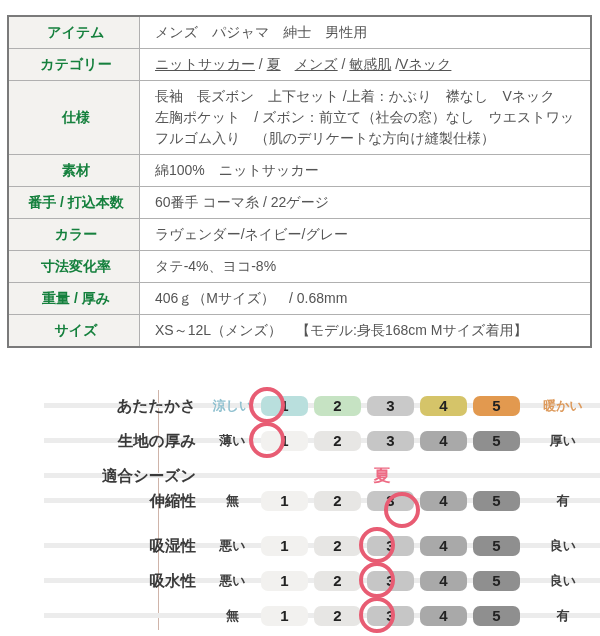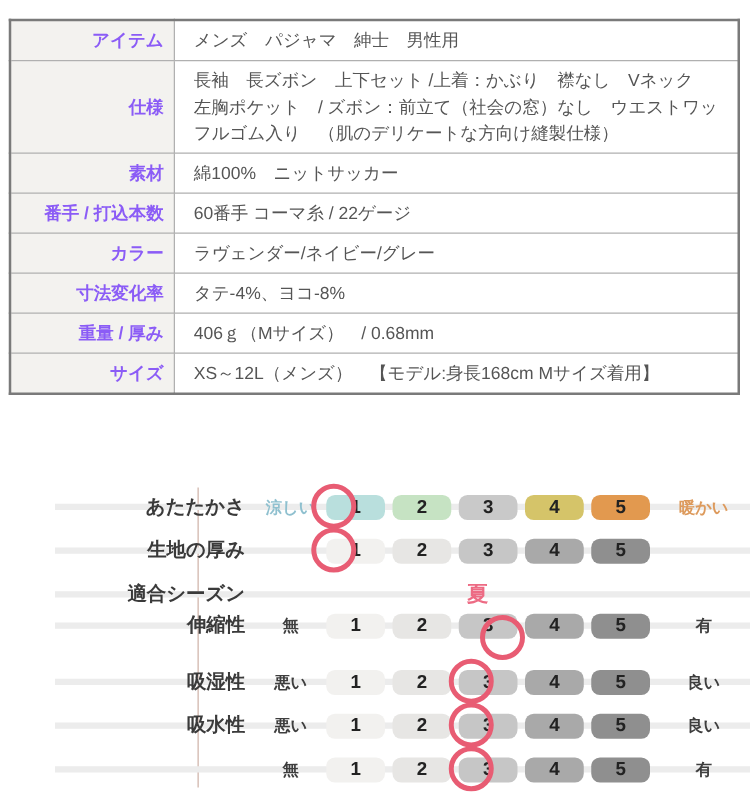--- a/index.html
+++ b/index.html
@@ -11,22 +11,22 @@
   table.spec{
     position:absolute;left:7px;top:15px;width:585px;
     border-collapse:collapse;table-layout:fixed;
     border:2px solid #7a7a7a;
   }
   table.spec th,table.spec td{
     border:1px solid #b0b0b0;
     font-size:14px;line-height:21px;vertical-align:middle;
   }
   table.spec th{
-    width:110px;background:#f3f2ef;color:#8b5cf6;font-weight:bold;
-    text-align:right;padding:5px 8px 5px 12px;
+    width:110px;background:#f3f2ef;color:#15803d;font-weight:bold;
+    text-align:center;padding:5px 8px 5px 12px;
   }
   table.spec td{
     color:#555;padding:5px 12px 5px 15px;
   }
   .cat-link{text-decoration:underline;cursor:pointer;}
   
   .chart{position:absolute;left:0;top:388px;width:600px;height:245px;}
   .axis-line{position:absolute;left:158px;top:2px;width:1px;height:240px;}
   .rrow{position:absolute;left:0;width:591px;height:35px;margin-left:44px;}
   .rrow::before{
@@ -58,20 +58,24 @@
   }
 </style>
 </head>
 <body>
 
 <table class="spec">
   <tbody>
       <tr>
     <th>アイテム</th>
     <td>メンズ　パジャマ　紳士　男性用</td>
+  </tr>
+  <tr>
+    <th>カテゴリー</th>
+    <td><span class="cat-link">ニットサッカー</span><span> / </span><span class="cat-link">夏</span><span>　</span><span class="cat-link">メンズ</span><span> / </span><span class="cat-link">敏感肌</span><span> /</span><span class="cat-link">Vネック</span></td>
   </tr>
   <tr>
     <th>仕様</th>
     <td>長袖　長ズボン　上下セット /上着：かぶり　襟なし　Vネック　左胸ポケット　/ ズボン：前立て（社会の窓）なし　ウエストワッフルゴム入り　（肌のデリケートな方向け縫製仕様）</td>
   </tr>
   <tr>
     <th>素材</th>
     <td>綿100%　ニットサッカー</td>
   </tr>
   <tr>
@@ -108,27 +112,29 @@
       <span class="pill" style="background-color: rgb(198, 227, 195);">2</span>
       <span class="pill" style="background-color: rgb(201, 201, 201);">3</span>
       <span class="pill" style="background-color: rgb(213, 196, 105);">4</span>
       <span class="pill" style="background-color: rgb(226, 153, 79);">5</span>
     </div>
     <div class="redge right" style="color: rgb(221, 154, 92);">暖かい</div>
   </div>
 
   <div class="rrow" style="top:35px">
     <div class="rlabel">生地の厚み</div>
+    <div class="redge left">薄い</div>
     <div class="pills">
       <span class="pill" style="background-color: rgb(242, 241, 239);">1</span>
       <span class="pill" style="background-color: rgb(231, 230, 228);">2</span>
       <span class="pill" style="background-color: rgb(198, 198, 198);">3</span>
       <span class="pill" style="background-color: rgb(169, 169, 169);">4</span>
       <span class="pill" style="background-color: rgb(143, 143, 143);">5</span>
     </div>
+    <div class="redge right">厚い</div>
   </div>
 
   <div class="rrow" style="top:70px">
     <div class="rlabel">適合シーズン</div>
     <div class="season" style="color: rgb(237, 107, 132);">夏</div>
   </div>
 
   <div class="rrow" style="top:95px">
     <div class="rlabel">伸縮性</div>
     <div class="redge left">無</div>

